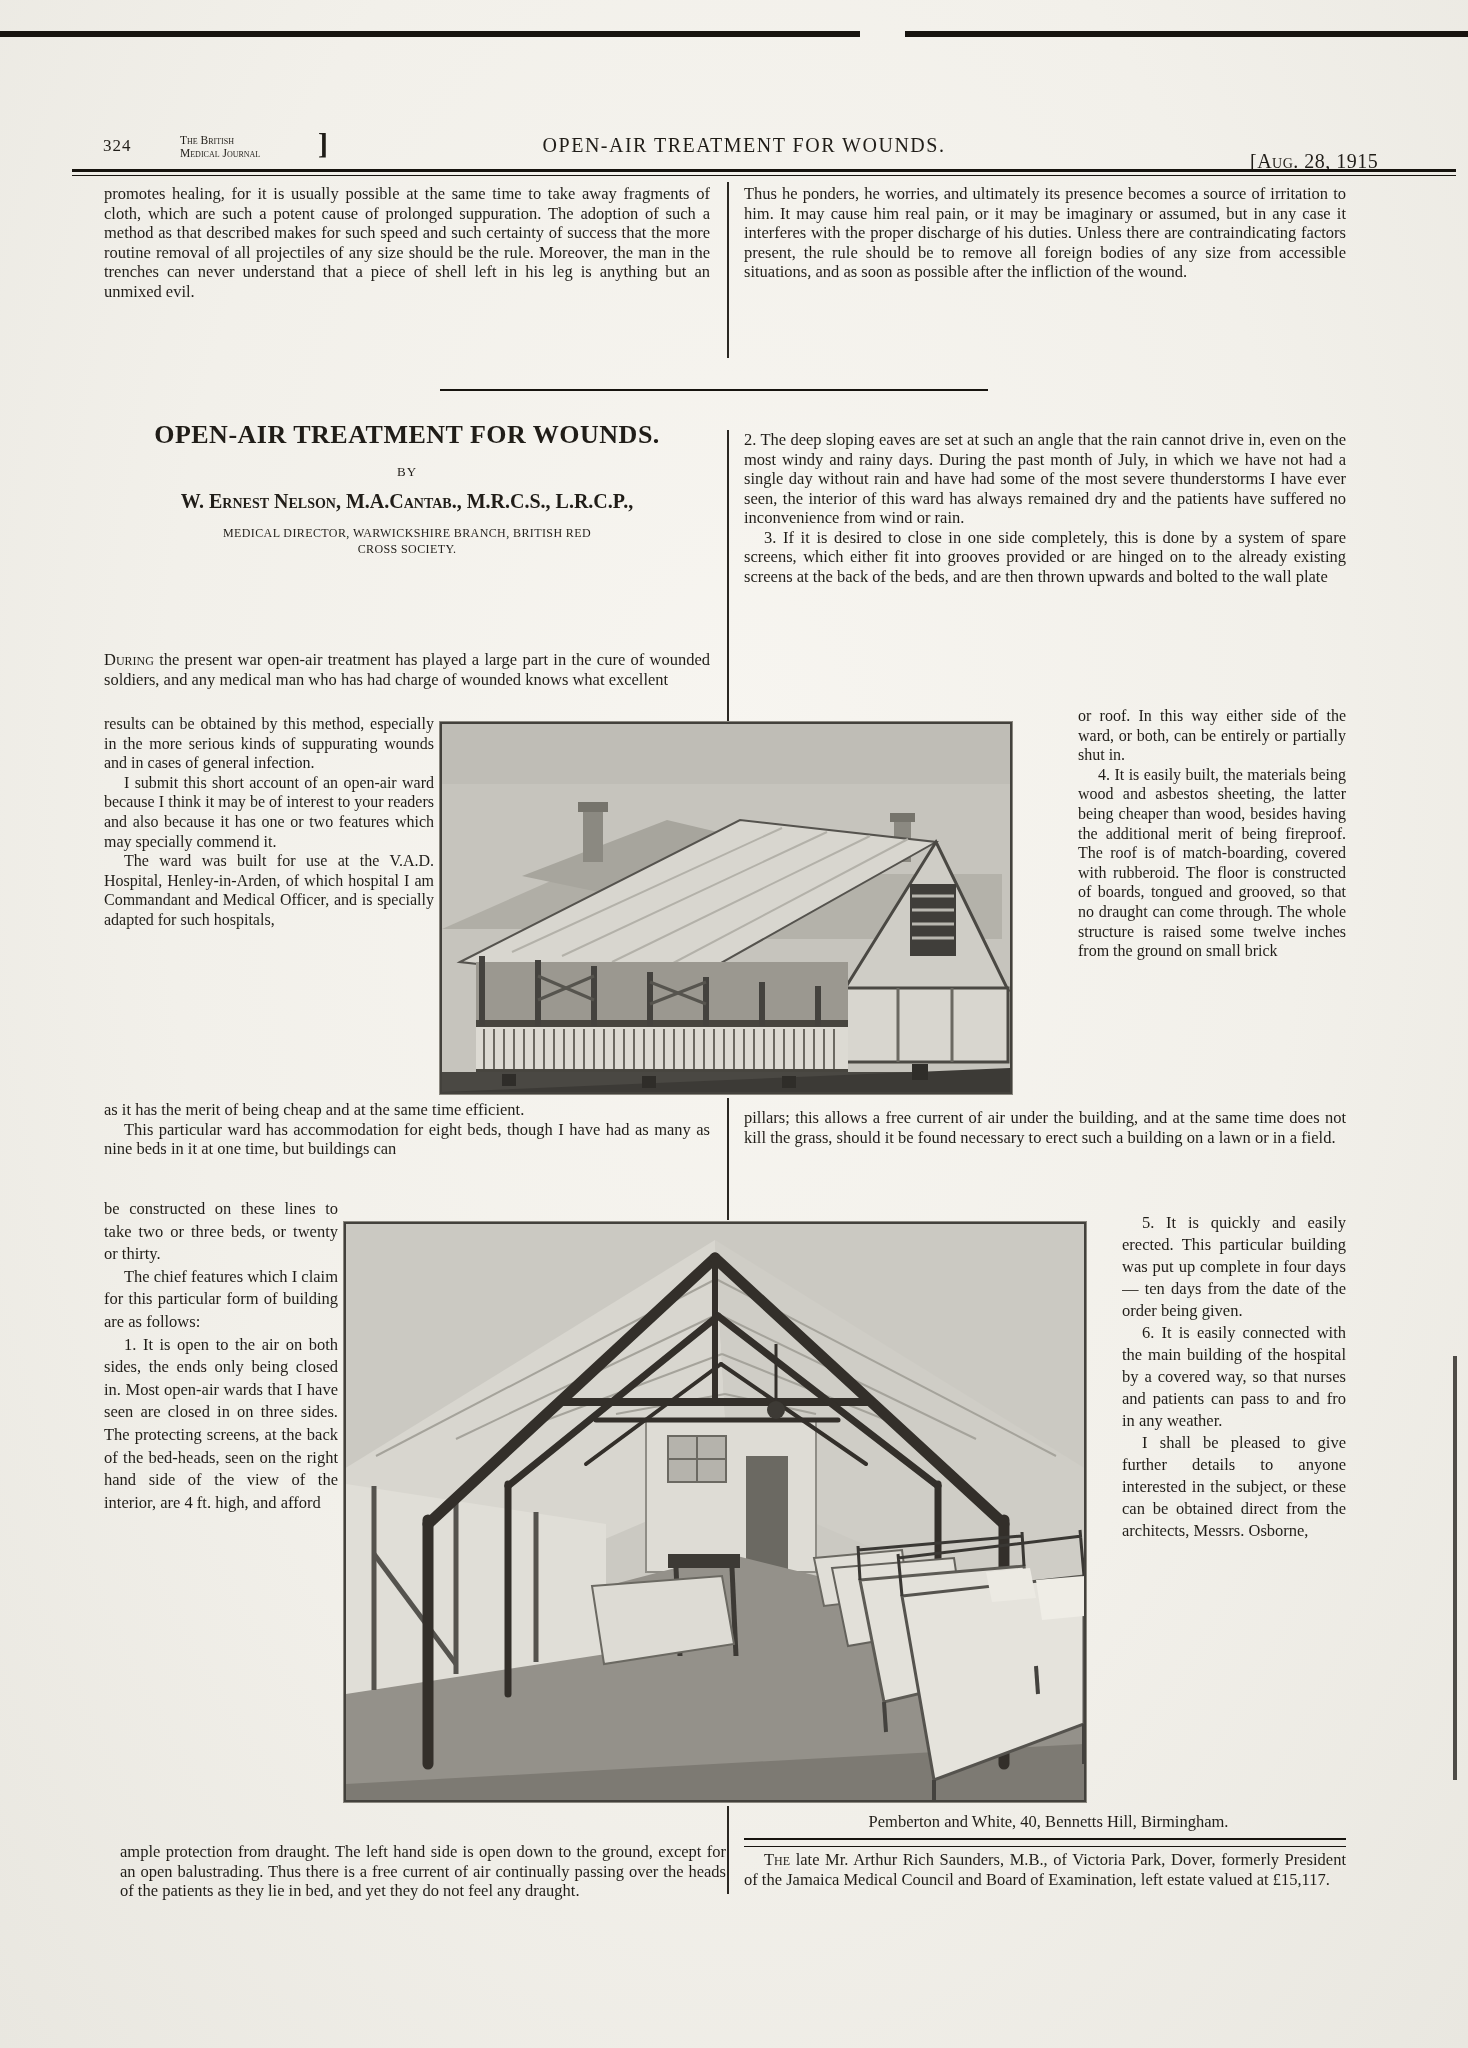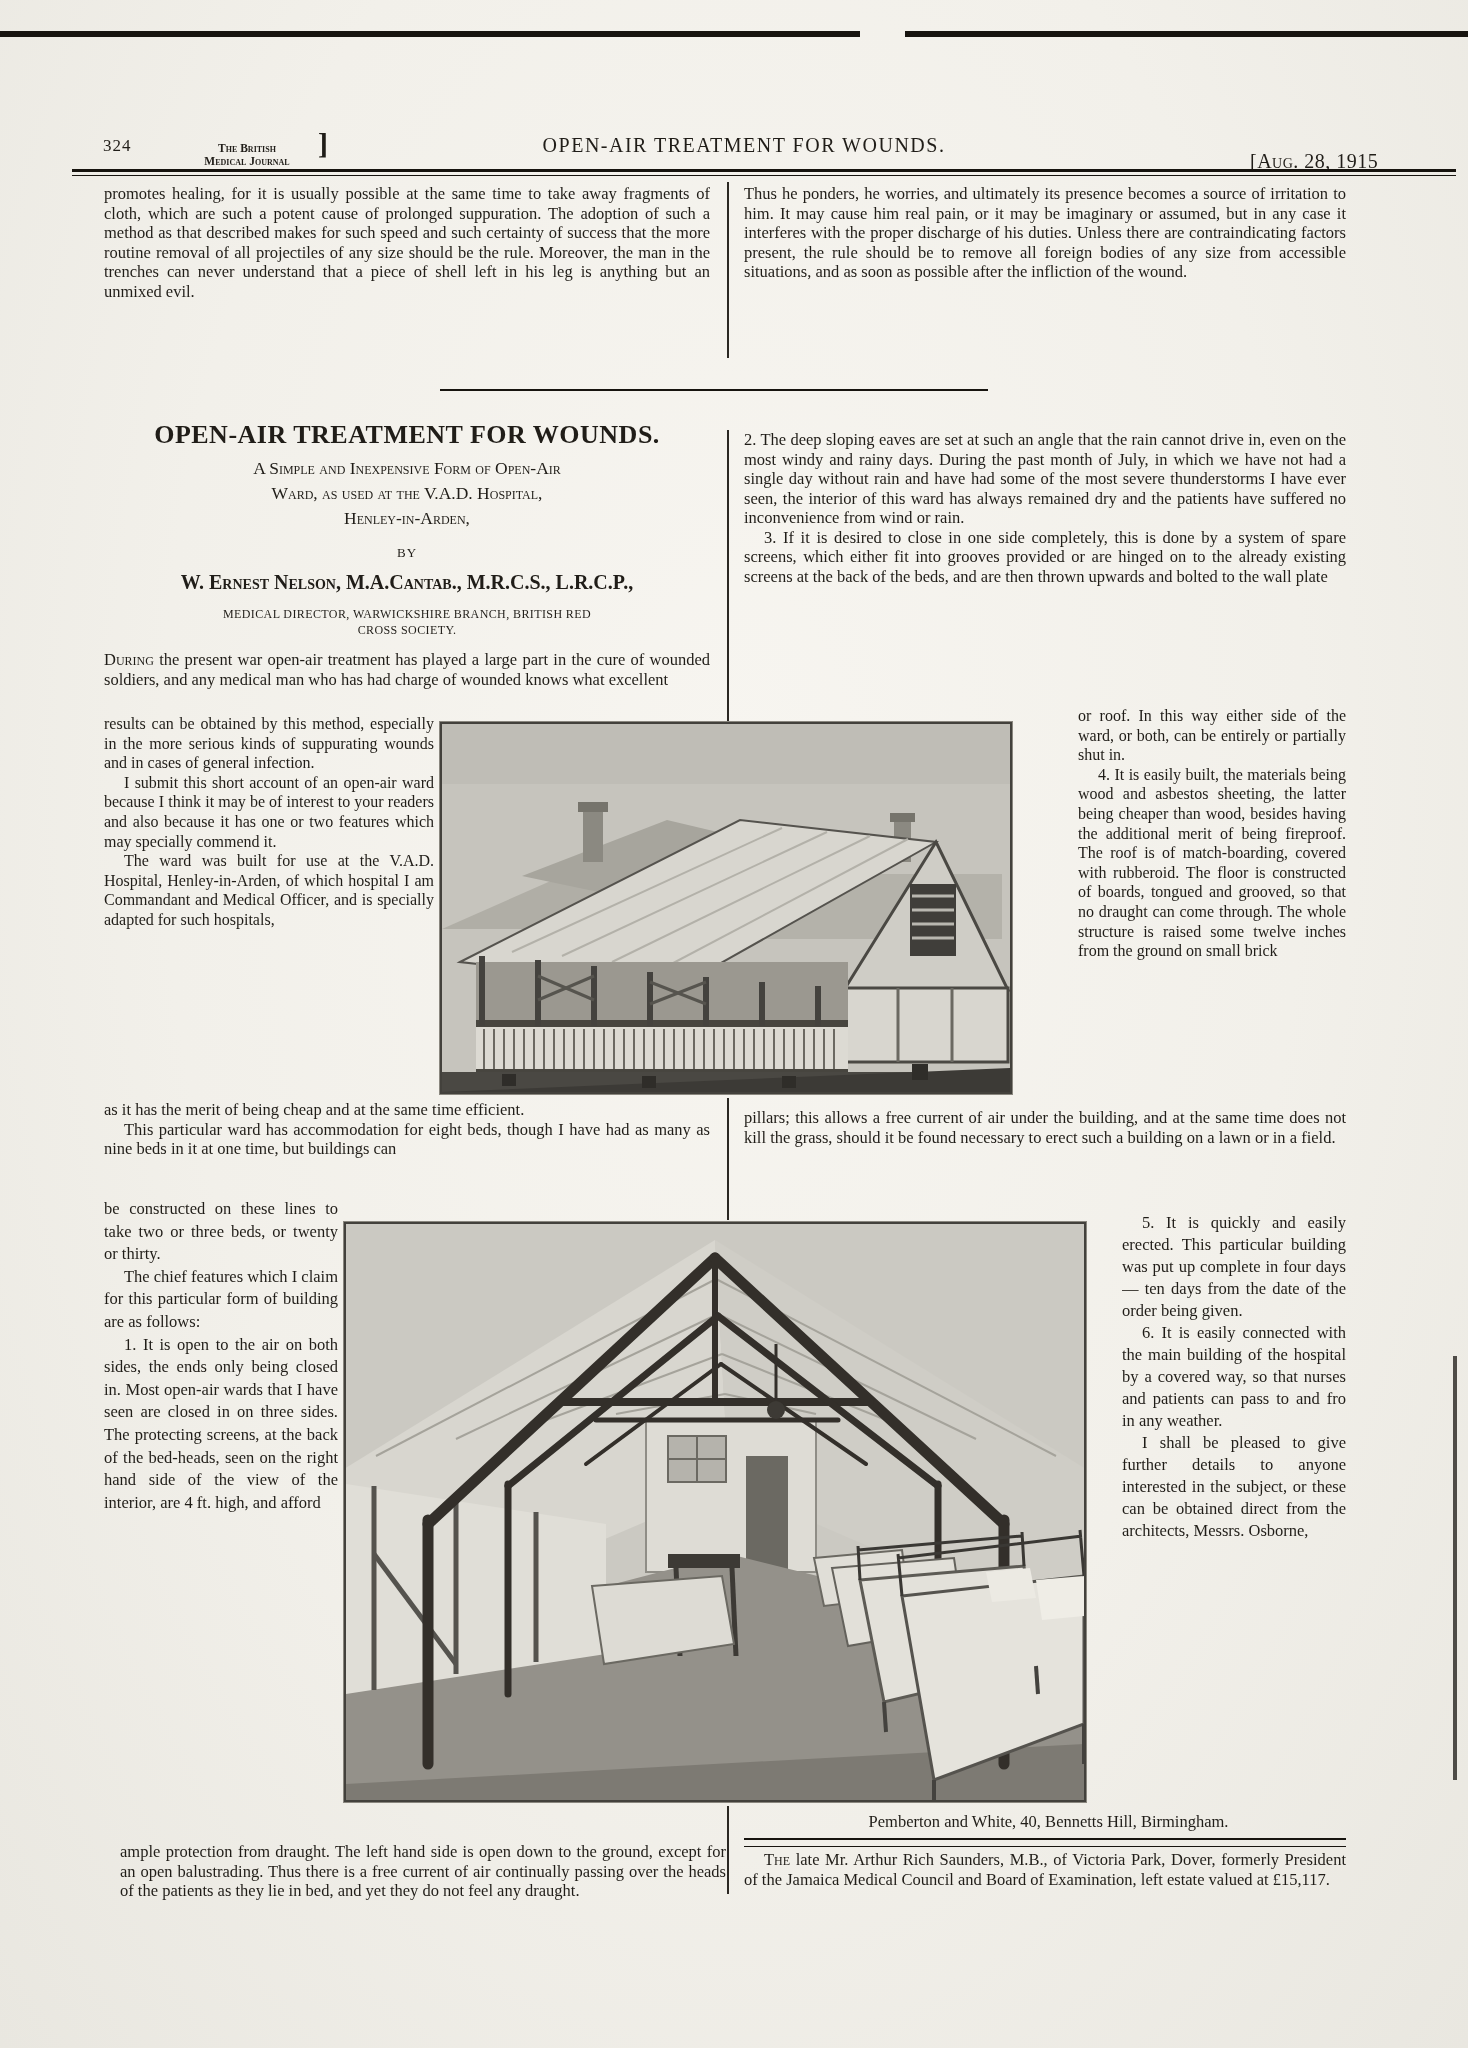--- a/index.html
+++ b/index.html
@@ -9,21 +9,21 @@
     font-family:"Liberation Serif","DejaVu Serif",serif;color:#201d18;
   }
   .abs{position:absolute;}
   .jp{font-size:16.5px;line-height:19.5px;text-align:justify;margin:0;}
   .jp + .jp.ind, p.ind{text-indent:20px;}
   .narrow{font-size:16px;line-height:19.6px;}
   .narrow2{font-size:16.5px;line-height:22.6px;}
   .narrow2r{font-size:16.5px;line-height:22px;}
   .sc{font-variant:small-caps;}
   .hdr-num{font-size:17px;letter-spacing:1px;}
-  .hdr-journal{font-size:11.5px;line-height:13px;font-weight:bold;font-variant:small-caps;text-align:center;margin-top:8px;}
+  .hdr-journal{font-size:11.5px;line-height:13px;font-weight:normal;font-variant:small-caps;text-align:left;}
   .hdr-bracket{font-size:30px;font-weight:bold;}
   .hdr-title{font-size:20px;letter-spacing:1.5px;text-align:center;white-space:nowrap;}
   .hdr-date{font-size:20px;letter-spacing:0.5px;}
   .rule{background:#17140f;}
   .vrule{position:absolute;left:727px;width:2px;background:#2b2823;}
   .title-block{text-align:center;}
   .a-title{font-size:26px;font-weight:bold;letter-spacing:0.5px;margin:0;}
   .a-sub{font-size:17.5px;line-height:25px;font-variant:small-caps;margin:6px 0 0 0;}
   .a-by{font-size:13px;margin:14px 0 0 0;letter-spacing:1px;}
   .a-author{font-size:20px;font-variant:small-caps;margin:10px 0 12px 0;font-weight:bold;}
@@ -62,25 +62,20 @@
     <p class="jp">promotes healing, for it is usually possible at the same time to take away fragments of cloth, which are such a potent cause of prolonged suppuration. The adoption of such a method as that described makes for such speed and such certainty of success that the more routine removal of all projectiles of any size should be the rule. Moreover, the man in the trenches can never understand that a piece of shell left in his leg is anything but an unmixed evil.</p>
   </div>
   <div class="abs clip" style="left:744px;top:184px;width:602px;height:178px;">
     <p class="jp">Thus he ponders, he worries, and ultimately its presence becomes a source of irritation to him. It may cause him real pain, or it may be imaginary or assumed, but in any case it interferes with the proper discharge of his duties. Unless there are contraindicating factors present, the rule should be to remove all foreign bodies of any size from accessible situations, and as soon as possible after the infliction of the wound.</p>
   </div>
 
   <div class="abs rule" style="left:440px;top:389px;width:548px;height:2px;"></div>
 
   <div class="abs title-block" style="left:104px;top:420px;width:606px;">
     <h1 class="a-title">OPEN-AIR TREATMENT FOR WOUNDS.</h1>
-    <div class="a-sub">
-      <div>A Simple and Inexpensive Form of Open-Air</div>
-      <div>Ward, as used at the V.A.D. Hospital,</div>
-      <div>Henley-in-Arden,</div>
-    </div>
     <div class="a-by">BY</div>
     <div class="a-author">W. Ernest Nelson, M.A.Cantab., M.R.C.S., L.R.C.P.,</div>
     <div class="a-affil">
       <div>MEDICAL DIRECTOR, WARWICKSHIRE BRANCH, BRITISH RED</div>
       <div>CROSS SOCIETY.</div>
     </div>
   </div>
 
   <div class="abs clip" style="left:104px;top:650px;width:606px;height:62px;">
     <p class="jp"><span class="sc">During</span><span> the present war open-air treatment has played a large part in the cure of wounded soldiers, and any medical man who has had charge of wounded knows what excellent</span></p>

